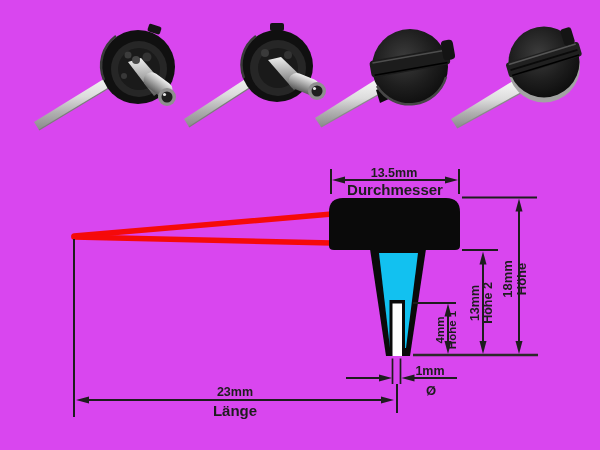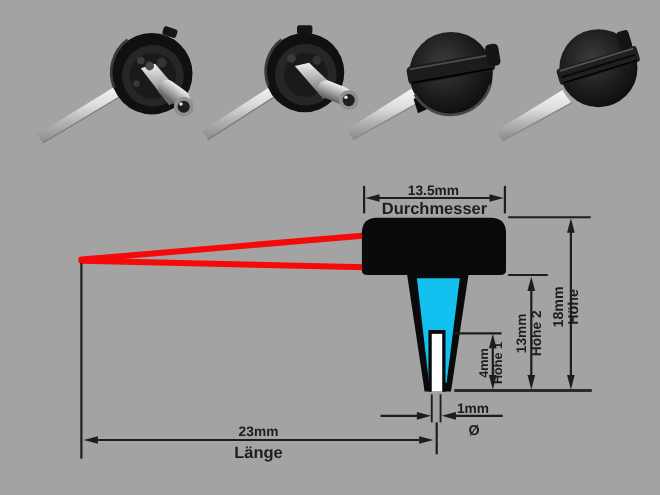--- a/index.html
+++ b/index.html
@@ -1,16 +1,16 @@
 <!DOCTYPE html>
 <html><head>
 <meta charset="utf-8">
 <style>
   html,body{margin:0;padding:0;background:#ffffff;}
-  .canvas{position:relative;width:600px;height:450px;background:#a3a3a3;overflow:hidden;
+  .canvas{position:relative;width:600px;height:450px;background:#d946ef;overflow:hidden;
           font-family:"Liberation Sans","DejaVu Sans",sans-serif;}
   svg{display:block;}
   text{font-family:"Liberation Sans","DejaVu Sans",sans-serif;font-weight:bold;fill:#1d1d1d;}
   .dim-line{stroke:#1d1d1d;stroke-width:2;fill:none;}
   .dim-line-thick{stroke:#2a2a2a;stroke-width:2.6;fill:none;}
   .dim-line-thin{stroke:#1d1d1d;stroke-width:1.7;fill:none;}
   .arrow{fill:#1d1d1d;stroke:none;}
   .t12{font-size:12.5px;}
   .t11{font-size:11.5px;}
   .t13{font-size:13px;}

